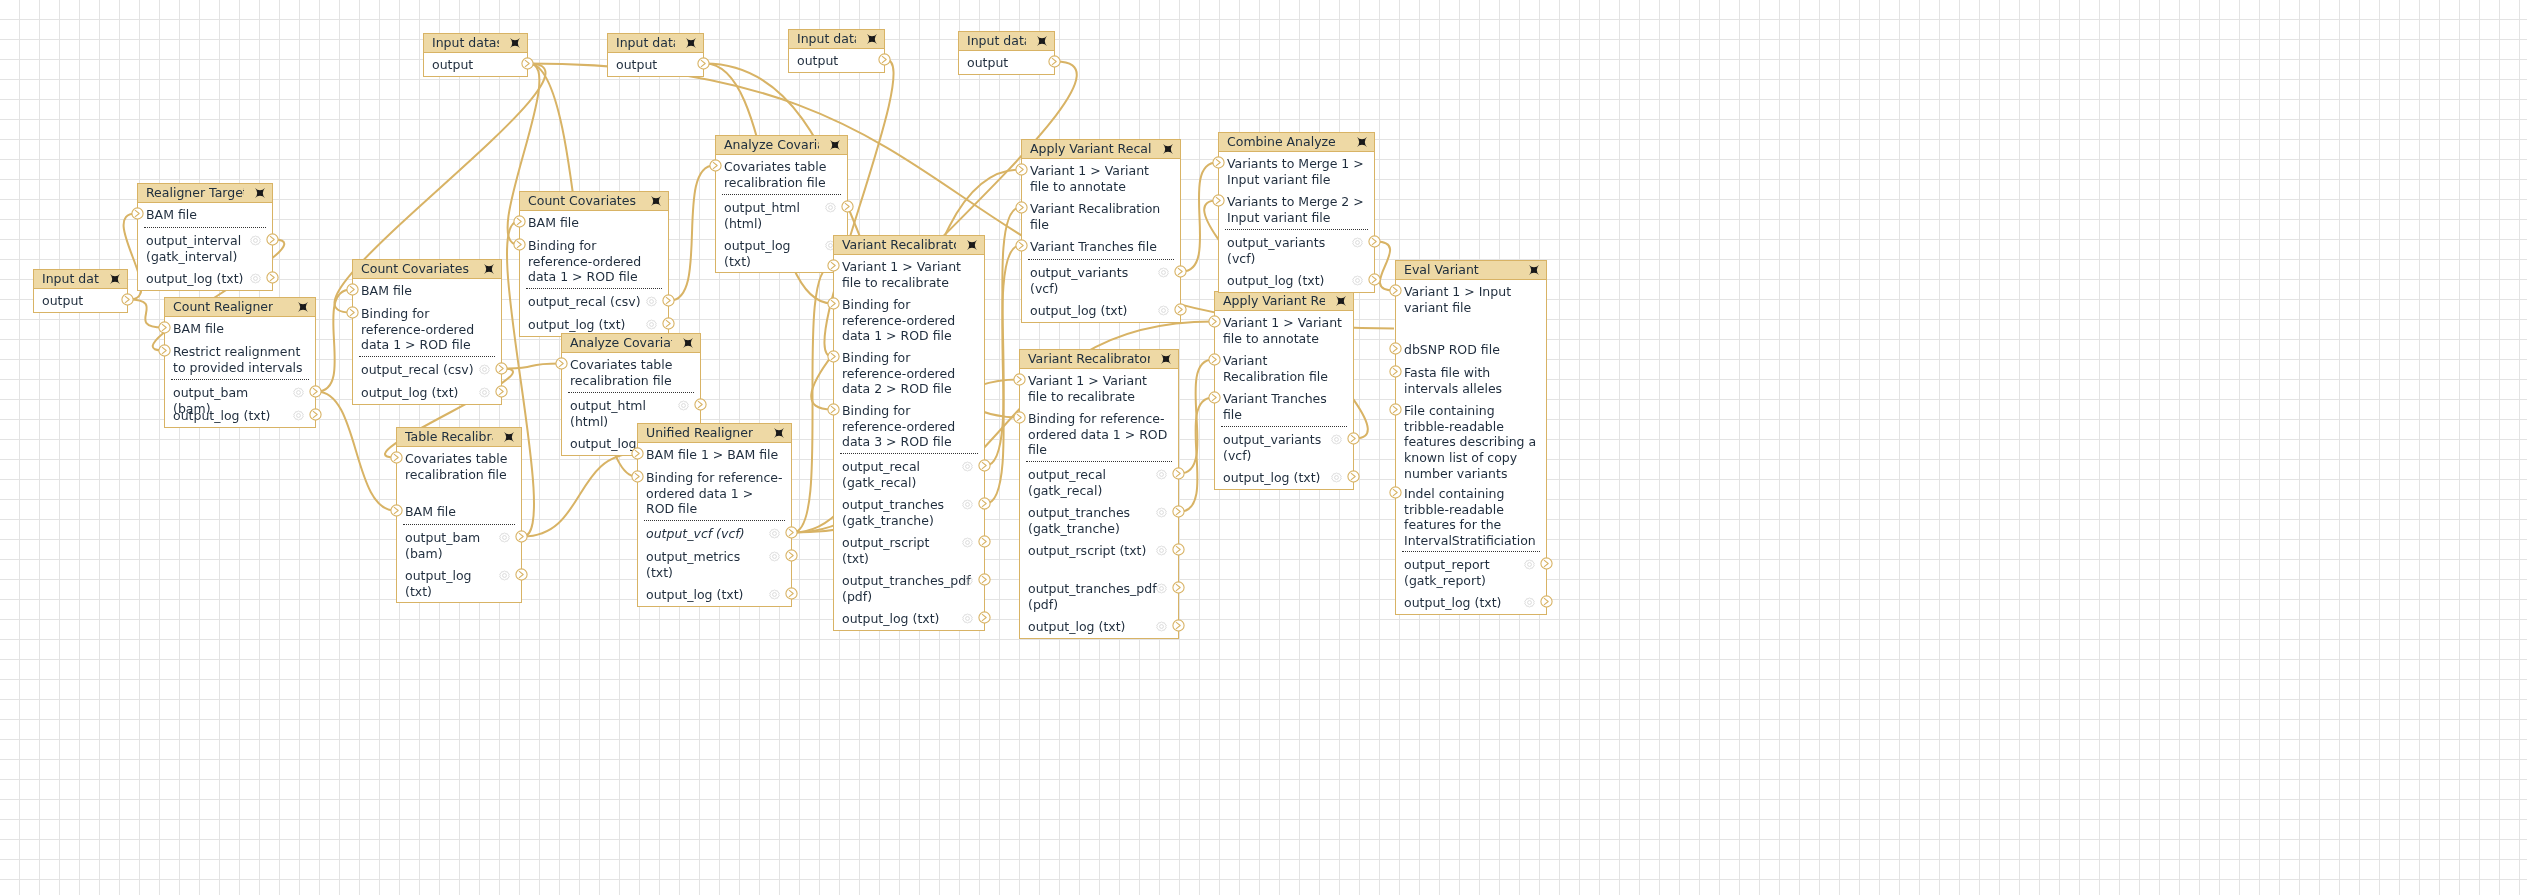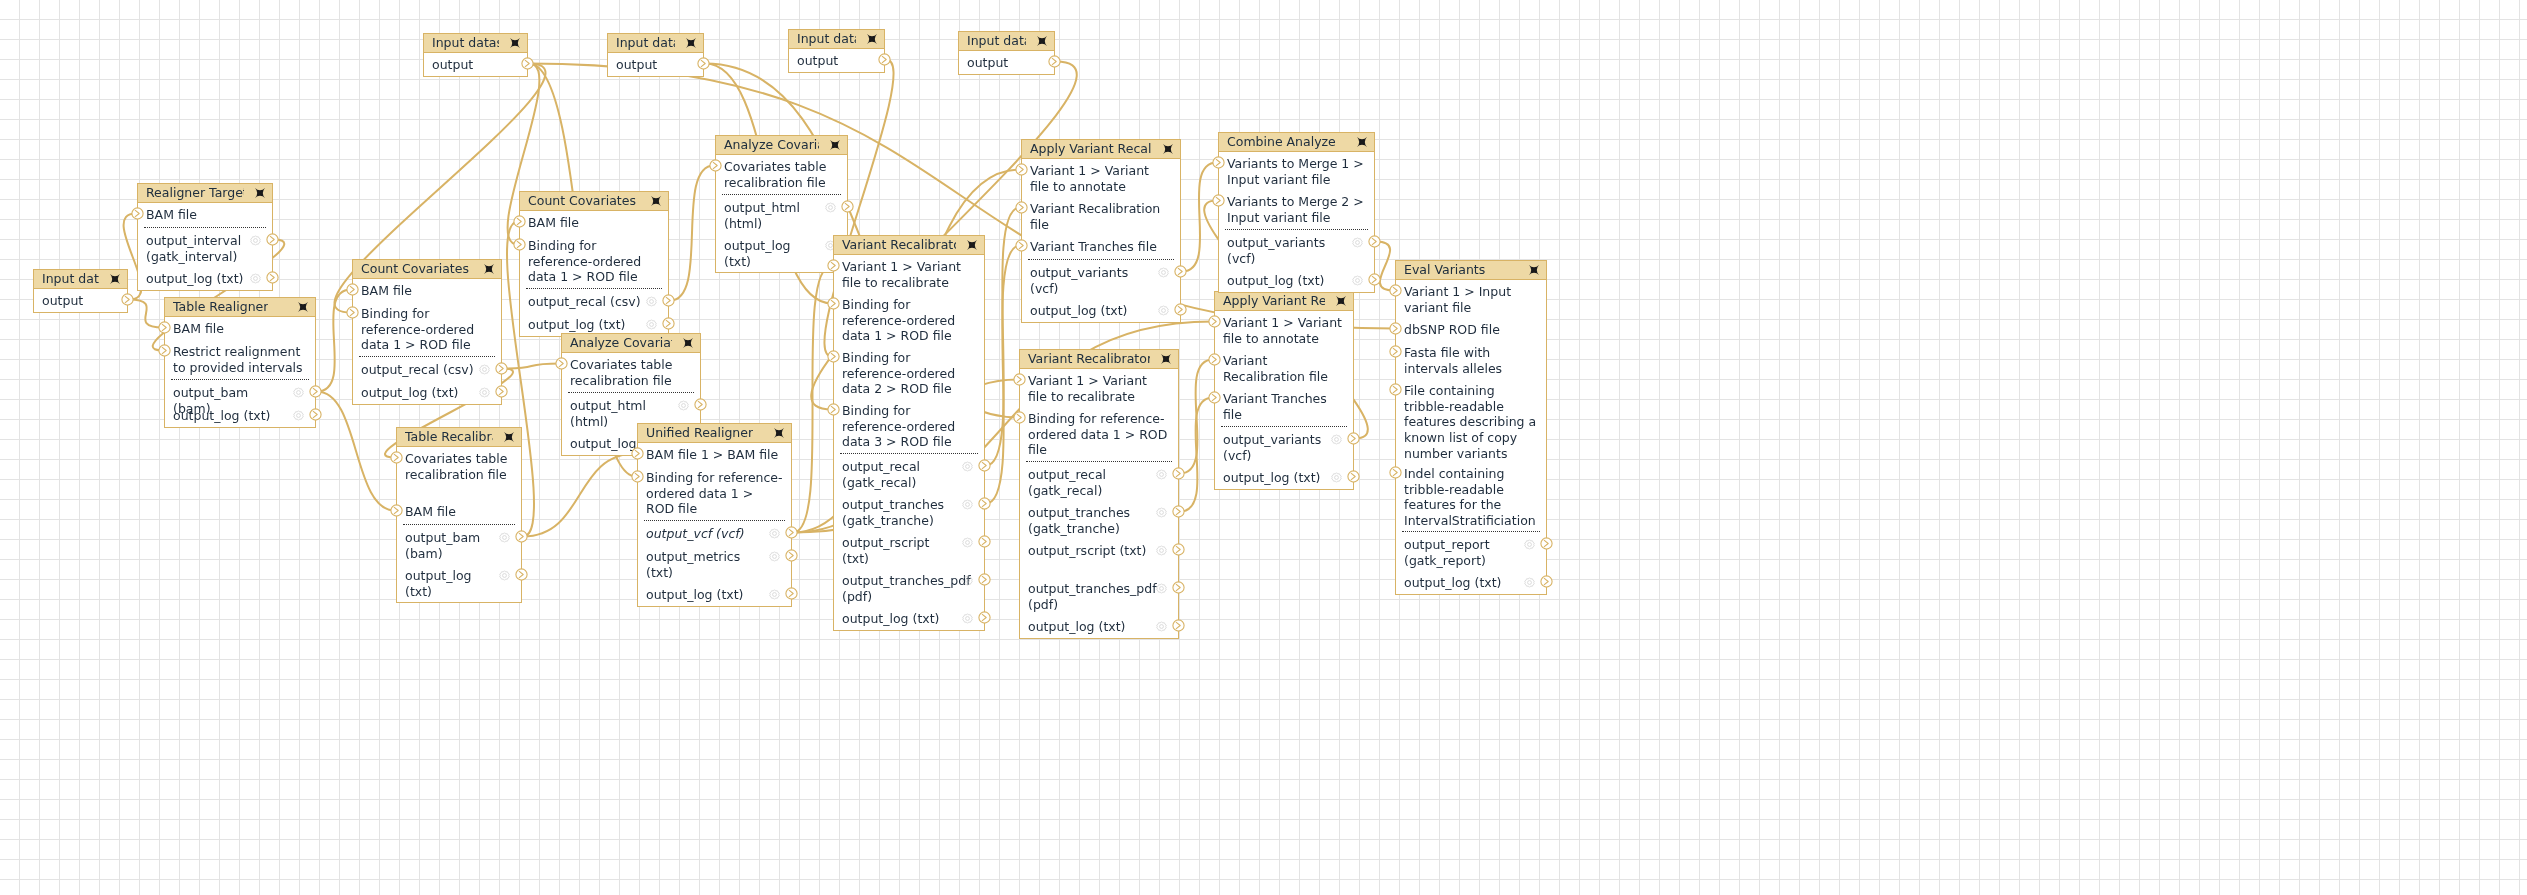--- a/index.html
+++ b/index.html
@@ -232,21 +232,21 @@
               </svg></span>
             <span class="term out"><svg viewBox="0 0 13 13" width="13" height="13">
                 <circle cx="6.5" cy="6.5" r="5.6" fill="#ffffff" stroke="#d8b365" stroke-width="1.1"></circle>
                 <path d="M4.3 3.4 L8.2 6.5 L4.3 9.6" fill="none" stroke="#d8b365" stroke-width="1.1" stroke-linecap="round" stroke-linejoin="round"></path>
               </svg></span>
           </div>
         </div>
       </div>
       <div class="node" style="left: 164px; top: 297px; width: 152px;">
         <div class="node-header">
-          <span class="node-title">Table Realigner</span>
+          <span class="node-title">Count Realigner</span>
           <span class="close-icon"><svg viewBox="0 0 12 12" width="12" height="12">
               <path d="M1 1 Q3.2 3.2 6 3.2 Q8.8 3.2 11 1 Q8.8 3.2 8.8 6 Q8.8 8.8 11 11 Q8.8 8.8 6 8.8 Q3.2 8.8 1 11 Q3.2 8.8 3.2 6 Q3.2 3.2 1 1 Z" fill="#1a1a1a"></path>
             </svg></span>
         </div>
         <div class="node-body">
           <div class="row input" style="height: 23px;">
             <span class="term in"><svg viewBox="0 0 13 13" width="13" height="13">
                 <circle cx="6.5" cy="6.5" r="5.6" fill="#ffffff" stroke="#d8b365" stroke-width="1.1"></circle>
                 <path d="M4.3 3.4 L8.2 6.5 L4.3 9.6" fill="none" stroke="#d8b365" stroke-width="1.1" stroke-linecap="round" stroke-linejoin="round"></path>
               </svg></span>
@@ -887,34 +887,34 @@
               </svg></span>
             <span class="term out"><svg viewBox="0 0 13 13" width="13" height="13">
                 <circle cx="6.5" cy="6.5" r="5.6" fill="#ffffff" stroke="#d8b365" stroke-width="1.1"></circle>
                 <path d="M4.3 3.4 L8.2 6.5 L4.3 9.6" fill="none" stroke="#d8b365" stroke-width="1.1" stroke-linecap="round" stroke-linejoin="round"></path>
               </svg></span>
           </div>
         </div>
       </div>
       <div class="node" style="left: 1395px; top: 260px; width: 152px;">
         <div class="node-header">
-          <span class="node-title">Eval Variants</span>
+          <span class="node-title">Eval Variant</span>
           <span class="close-icon"><svg viewBox="0 0 12 12" width="12" height="12">
               <path d="M1 1 Q3.2 3.2 6 3.2 Q8.8 3.2 11 1 Q8.8 3.2 8.8 6 Q8.8 8.8 11 11 Q8.8 8.8 6 8.8 Q3.2 8.8 1 11 Q3.2 8.8 3.2 6 Q3.2 3.2 1 1 Z" fill="#1a1a1a"></path>
             </svg></span>
         </div>
         <div class="node-body">
           <div class="row input" style="height: 38px;">
             <span class="term in"><svg viewBox="0 0 13 13" width="13" height="13">
                 <circle cx="6.5" cy="6.5" r="5.6" fill="#ffffff" stroke="#d8b365" stroke-width="1.1"></circle>
                 <path d="M4.3 3.4 L8.2 6.5 L4.3 9.6" fill="none" stroke="#d8b365" stroke-width="1.1" stroke-linecap="round" stroke-linejoin="round"></path>
               </svg></span>
             <span class="row-label">Variant 1 &gt; Input variant file</span>
           </div>
-          <div class="row input" style="height: 23px;">
+          <div class="row input" style="height: 23px; margin-top: 20px;">
             <span class="term in"><svg viewBox="0 0 13 13" width="13" height="13">
                 <circle cx="6.5" cy="6.5" r="5.6" fill="#ffffff" stroke="#d8b365" stroke-width="1.1"></circle>
                 <path d="M4.3 3.4 L8.2 6.5 L4.3 9.6" fill="none" stroke="#d8b365" stroke-width="1.1" stroke-linecap="round" stroke-linejoin="round"></path>
               </svg></span>
             <span class="row-label">dbSNP ROD file</span>
           </div>
           <div class="row input" style="height: 38px;">
             <span class="term in"><svg viewBox="0 0 13 13" width="13" height="13">
                 <circle cx="6.5" cy="6.5" r="5.6" fill="#ffffff" stroke="#d8b365" stroke-width="1.1"></circle>
                 <path d="M4.3 3.4 L8.2 6.5 L4.3 9.6" fill="none" stroke="#d8b365" stroke-width="1.1" stroke-linecap="round" stroke-linejoin="round"></path>

